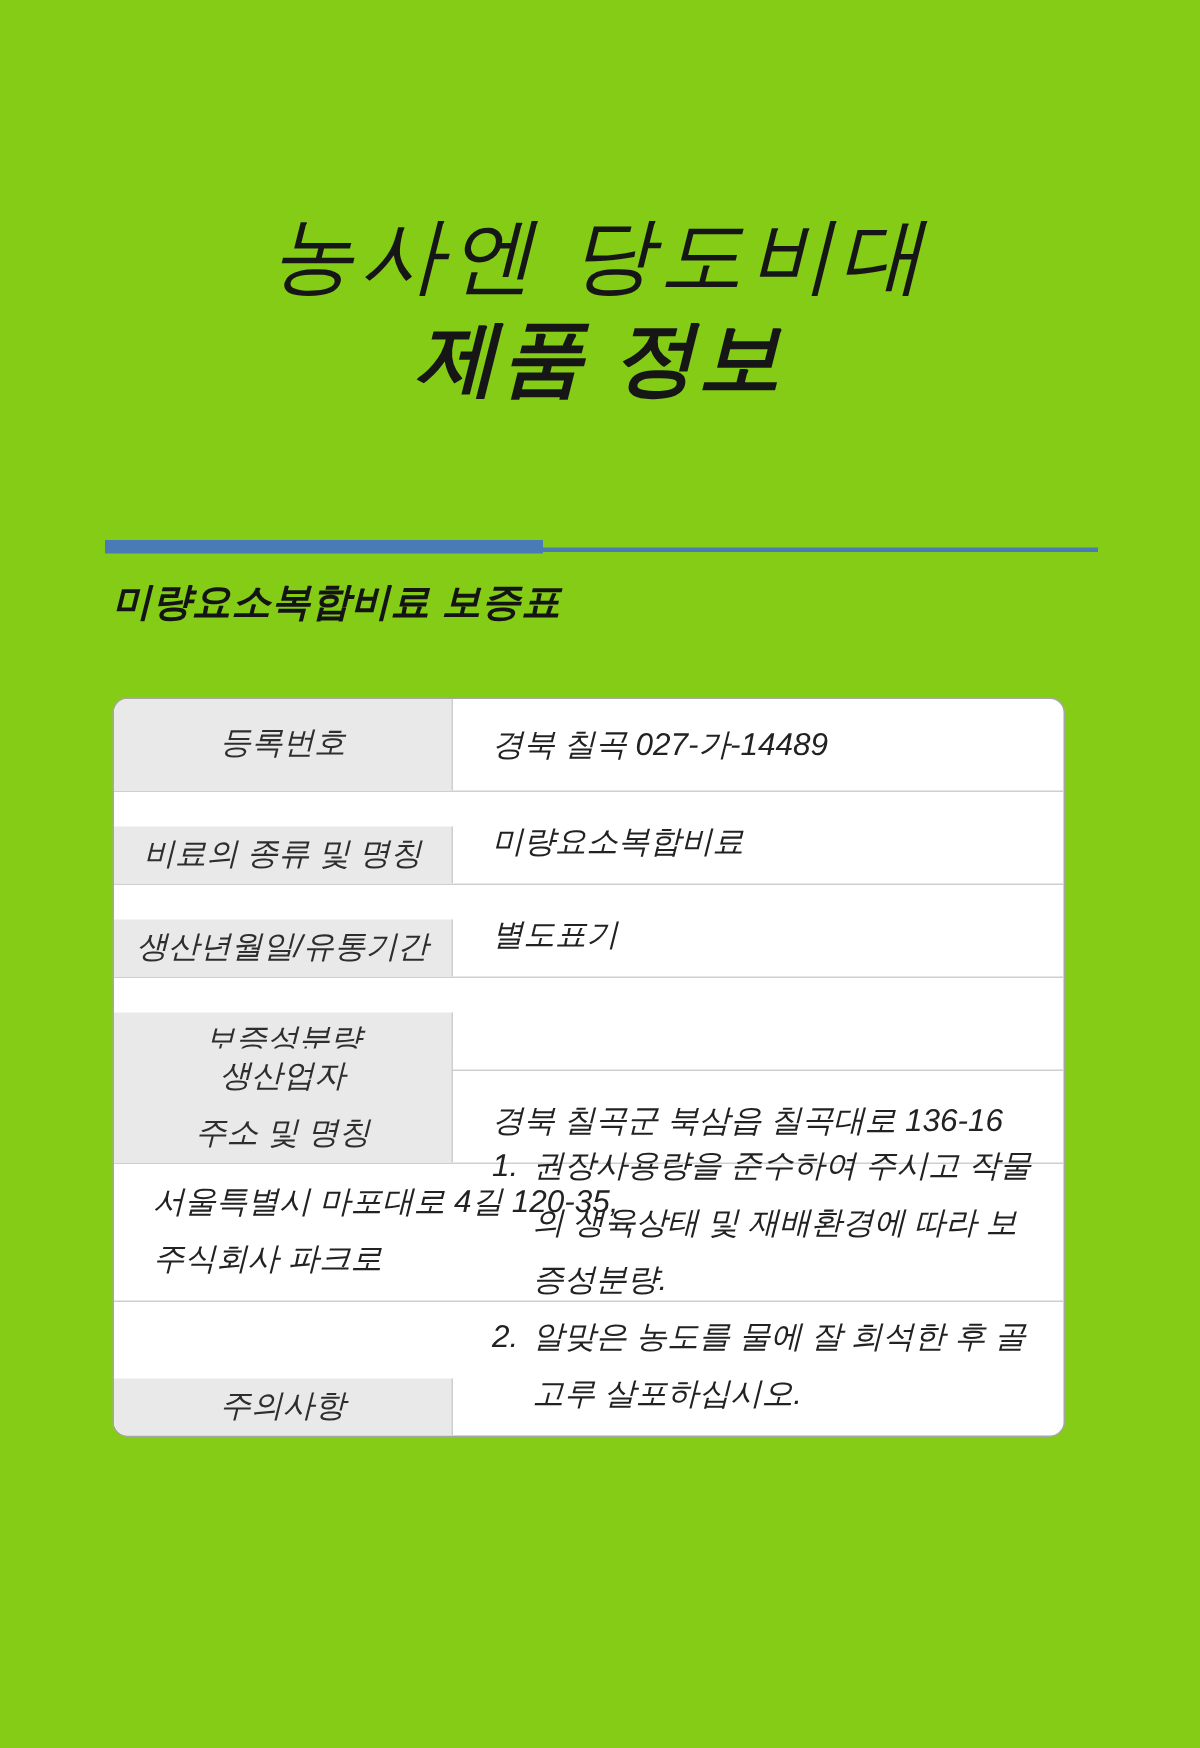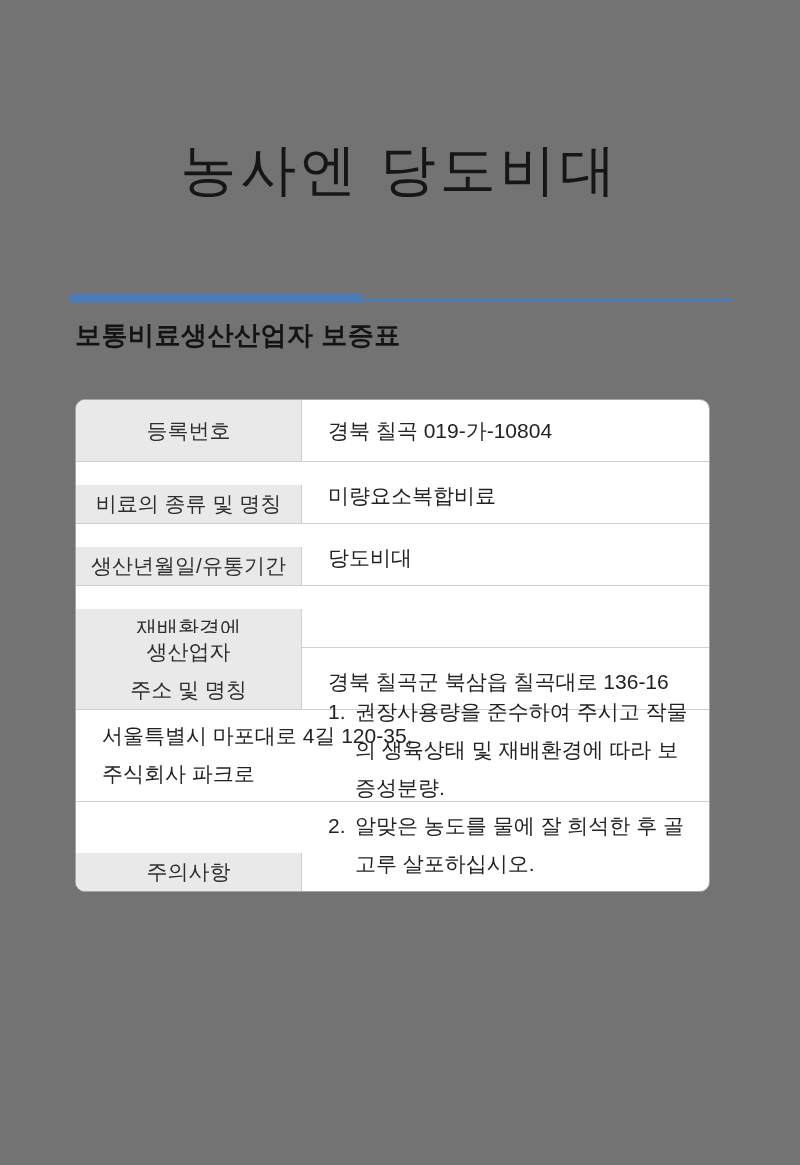--- a/index.html
+++ b/index.html
@@ -11,22 +11,23 @@
   *{margin:0;padding:0;}
   html,body{background:#ffffff;}
   body{
     font-family:"Liberation Sans","DejaVu Sans",sans-serif;
     color:#1b1b1b;
   }
   .page{
     position:relative;
     width:800px;
     height:1165px;
-    background:#737373;
+    background:#84cc16;
     overflow:hidden;
+    font-style:italic;
   }
   .title-block{
     padding-top:136px;
     text-align:center;
     color:#161616;
   }
   .title-line1{
     font-size:56px;
     font-weight:400;
     letter-spacing:4px;
@@ -113,44 +114,45 @@
   .note-num{flex:0 0 27px;width:27px;}
   .note-text{flex:1;}
 </style>
 </head>
 <body>
 
 <div class="page">
 
   <div class="title-block">
     <div class="title-line1">농사엔 당도비대</div>
+    <div class="title-line2">제품 정보</div>
   </div>
 
   <div class="divider">
     <div class="divider-thick"></div>
     <div class="divider-thin"></div>
   </div>
 
-  <h2 class="section-heading">보통비료생산산업자 보증표</h2>
+  <h2 class="section-heading">미량요소복합비료 보증표</h2>
 
   <div class="info-table" id="info-table">
       <div class="row">
         <div class="cell-label">등록번호</div>
-        <div class="cell-value">경북 칠곡 019-가-10804</div>
+        <div class="cell-value">경북 칠곡 027-가-14489</div>
       </div>
       <div class="row">
         <div class="cell-label">비료의 종류 및 명칭</div>
         <div class="cell-value">미량요소복합비료</div>
       </div>
       <div class="row">
         <div class="cell-label">생산년월일/유통기간</div>
-        <div class="cell-value">당도비대</div>
+        <div class="cell-value">별도표기</div>
       </div>
       <div class="row">
-        <div class="cell-label">재배환경에</div>
+        <div class="cell-label">보증성분량</div>
       </div>
       <div class="row">
         <div class="cell-label">생산업자
 주소 및 명칭</div>
         <div class="cell-value">경북 칠곡군 북삼읍 칠곡대로 136-16</div>
       </div>
       <div class="row">
         <div class="cell-value">서울특별시 마포대로 4길 120-35,
 주식회사 파크로</div>
       </div>

